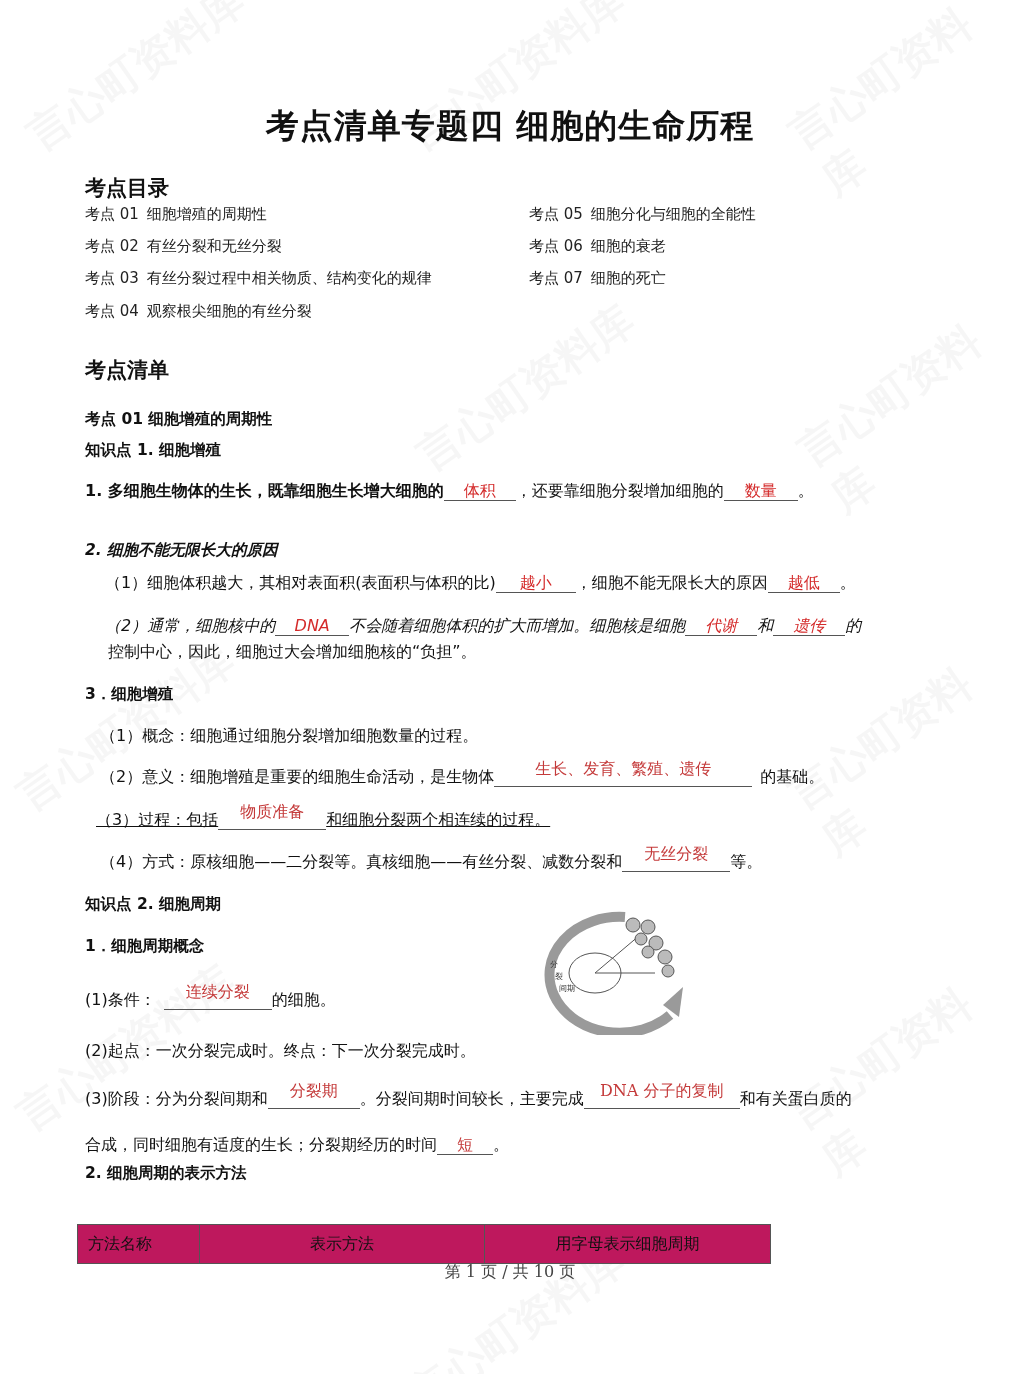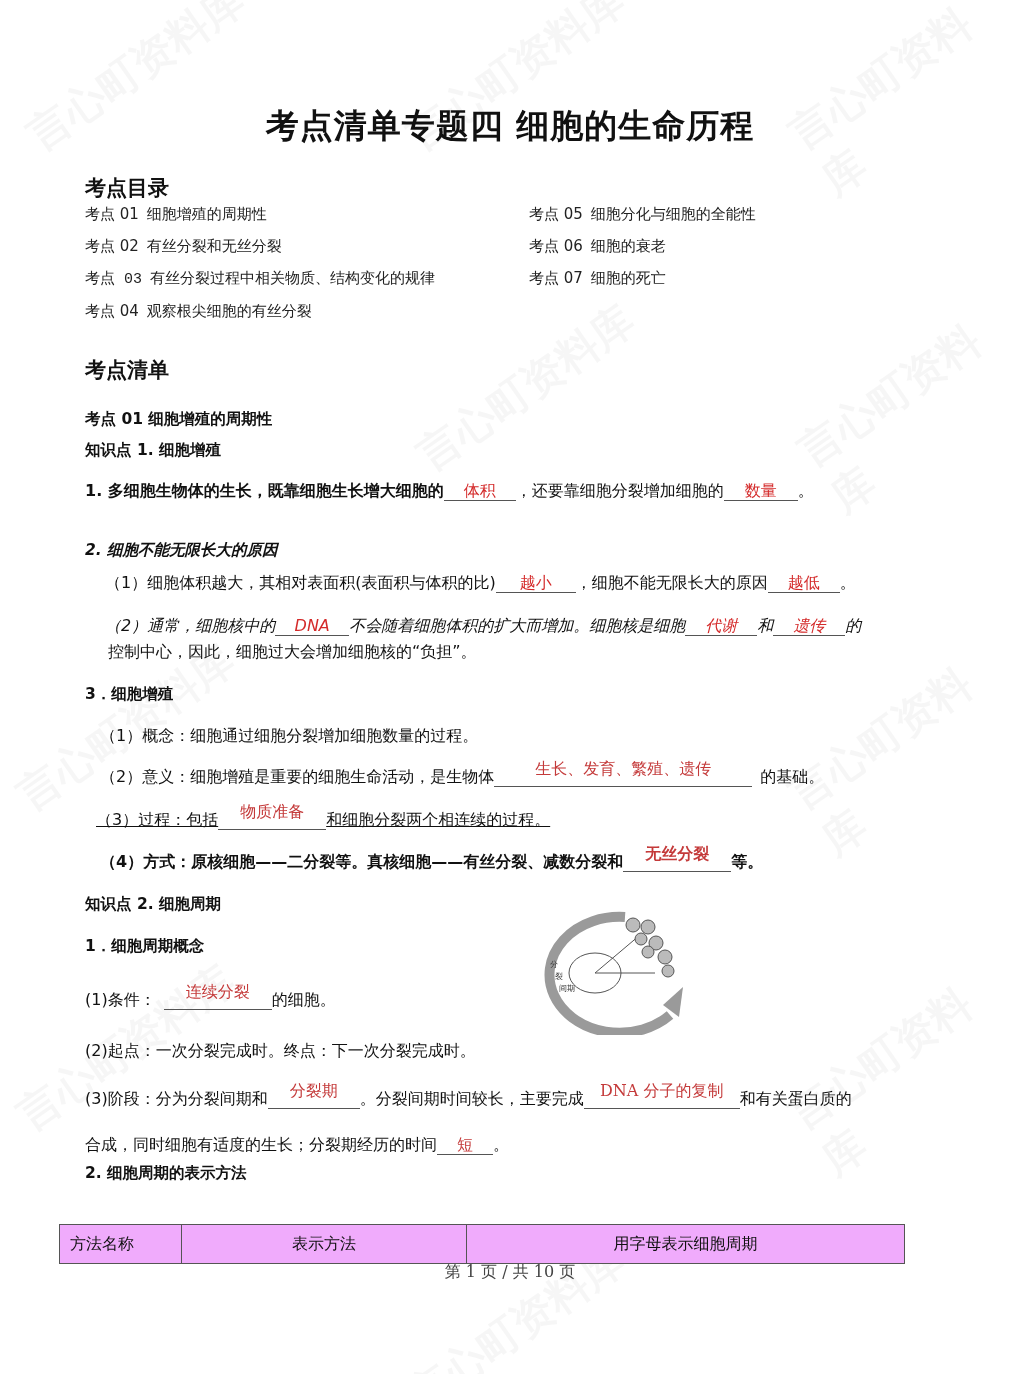--- a/index.html
+++ b/index.html
@@ -15,21 +15,21 @@
   .bold { font-weight: bold; }
   .t15 { font-size: 15.5px; }
   .t16 { font-size: 16px; }
   .blank {
     display: inline-block; border-bottom: 1.5px solid #555; text-align: center;
     color: #d42a2a; position: relative; line-height: 1.1;
   }
   .blank.raised span { position: relative; top: -8px; }
   .hand { font-family: "DejaVu Serif", "Liberation Serif", serif; color: #c43a3a; }
   .diagram { position: absolute; left: 515px; top: 905px; width: 180px; height: 130px; }
-  table.methods { position: absolute; left: 59px; top: 1224px; width: 846px; border-collapse: collapse; background: #f0abfc; }
+  table.methods { position: absolute; left: 77px; top: 1224px; width: 694px; border-collapse: collapse; background: #be185d; }
   table.methods td { border: 1px solid #555; height: 36px; font-size: 16px; color: #111; }
   .footer { left: 0; width: 1020px; top: 1262px; text-align: center; font-size: 16px; font-family: "DejaVu Serif", "Liberation Serif", serif; color: #444; }
   .wm { position: absolute; font-size: 42px; color: rgba(0,0,0,0.035); transform: rotate(-35deg); font-weight: bold; pointer-events: none; }
 </style>
 </head>
 <body>
 
 <div class="wm" style="left:10px;top:40px;">言心町资料库</div>
 <div class="wm" style="left:390px;top:40px;">言心町资料库</div>
 <div class="wm" style="left:790px;top:40px;">言心町资料库</div>
@@ -39,21 +39,21 @@
 <div class="wm" style="left:790px;top:700px;">言心町资料库</div>
 <div class="wm" style="left:0px;top:1020px;">言心町资料库</div>
 <div class="wm" style="left:790px;top:1020px;">言心町资料库</div>
 <div class="wm" style="left:390px;top:1300px;">言心町资料库</div>
 
 <div class="abs title">考点清单专题四 细胞的生命历程</div>
 
 <div class="abs h2" style="left:85px;top:160px;margin-top:14px;">考点目录</div>
 <div class="abs toc" style="left:85px;top:205px;"><span class="num">考点 01</span><span>细胞增殖的周期性</span></div>
 <div class="abs toc" style="left:85px;top:237px;"><span class="num">考点 02</span><span>有丝分裂和无丝分裂</span></div>
-<div class="abs toc" style="left:85px;top:269px;font-family:Liberation Mono, monospace;"><span class="num">考点 03</span><span>有丝分裂过程中相关物质、结构变化的规律</span></div>
+<div class="abs toc" style="left:85px;top:269px;"><span class="num">考点 03</span><span>有丝分裂过程中相关物质、结构变化的规律</span></div>
 <div class="abs toc" style="left:85px;top:302px;"><span class="num">考点 04</span><span>观察根尖细胞的有丝分裂</span></div>
 <div class="abs toc" style="left:529px;top:205px;"><span class="num">考点 05</span><span>细胞分化与细胞的全能性</span></div>
 <div class="abs toc" style="left:529px;top:237px;"><span class="num">考点 06</span><span>细胞的衰老</span></div>
 <div class="abs toc" style="left:529px;top:269px;"><span class="num">考点 07</span><span>细胞的死亡</span></div>
 
 <div class="abs h2" style="left:85px;top:356px;">考点清单</div>
 
 <div class="abs bold t15" style="left:85px;top:409px;">考点 01 细胞增殖的周期性</div>
 <div class="abs bold t15" style="left:85px;top:440px;">知识点 1. 细胞增殖</div>
 
@@ -76,21 +76,21 @@
 <div class="abs t16" style="left:100px;top:726px;">（1）概念：细胞通过细胞分裂增加细胞数量的过程。</div>
 
 <div class="abs t16" style="left:100px;top:767px;">
   <span>（2）意义：细胞增殖是重要的细胞生命活动，是生物体</span><span class="blank raised hand" style="width:258px;margin-right:8px;"><span>生长、发育、繁殖、遗传</span></span><span>的基础。</span>
 </div>
 
 <div class="abs t16" style="left:96px;top:810px;text-decoration:underline;">
   <span>（3）过程：包括</span><span class="blank raised hand" style="width:108px"><span>物质准备</span></span><span>和细胞分裂两个相连续的过程。</span>
 </div>
 
-<div class="abs t16" style="left:100px;top:852px;font-weight:bold;">
+<div class="abs t16" style="left:100px;top:852px;">
   <span>（4）方式：原核细胞——二分裂等。真核细胞——有丝分裂、减数分裂和</span><span class="blank raised hand" style="width:108px"><span>无丝分裂</span></span><span>等。</span>
 </div>
 
 <div class="abs bold t15" style="left:85px;top:894px;">知识点 2. 细胞周期</div>
 <div class="abs bold t15" style="left:85px;top:936px;">1．细胞周期概念</div>
 
 <svg class="diagram" viewBox="0 0 180 130">
   <path d="M110 12 A70 58 0 1 0 155 110" fill="none" stroke="#9a9a9a" stroke-width="10"></path>
   <polygon points="148,100 168,82 164,112" fill="#9a9a9a"></polygon>
   <ellipse cx="80" cy="68" rx="26" ry="20" fill="none" stroke="#555" stroke-width="1"></ellipse>

